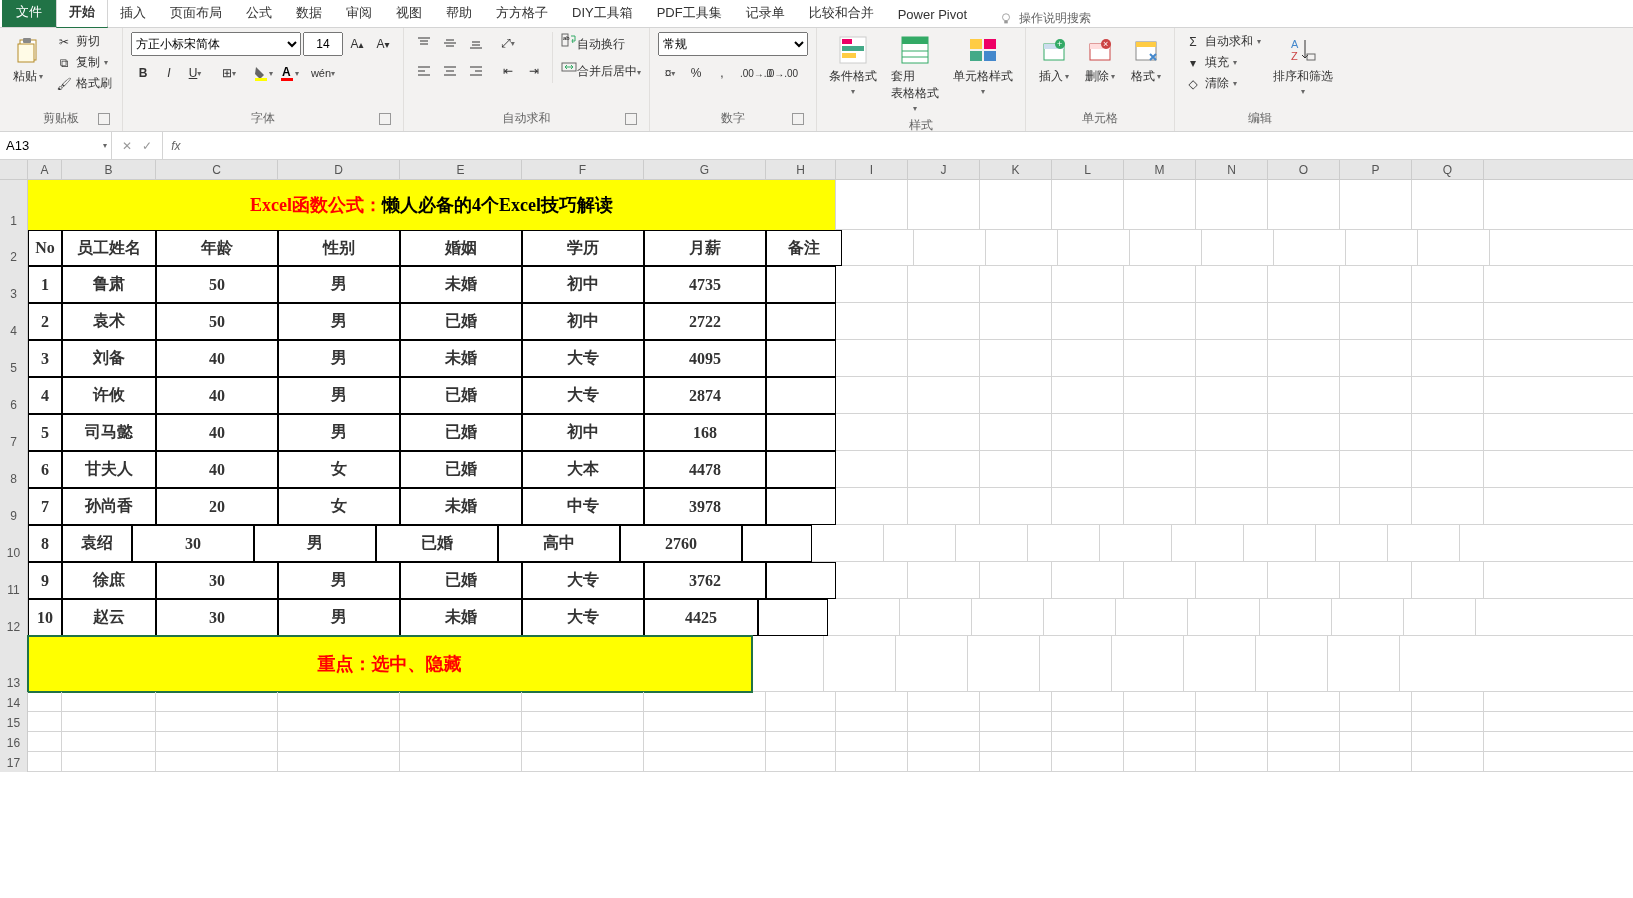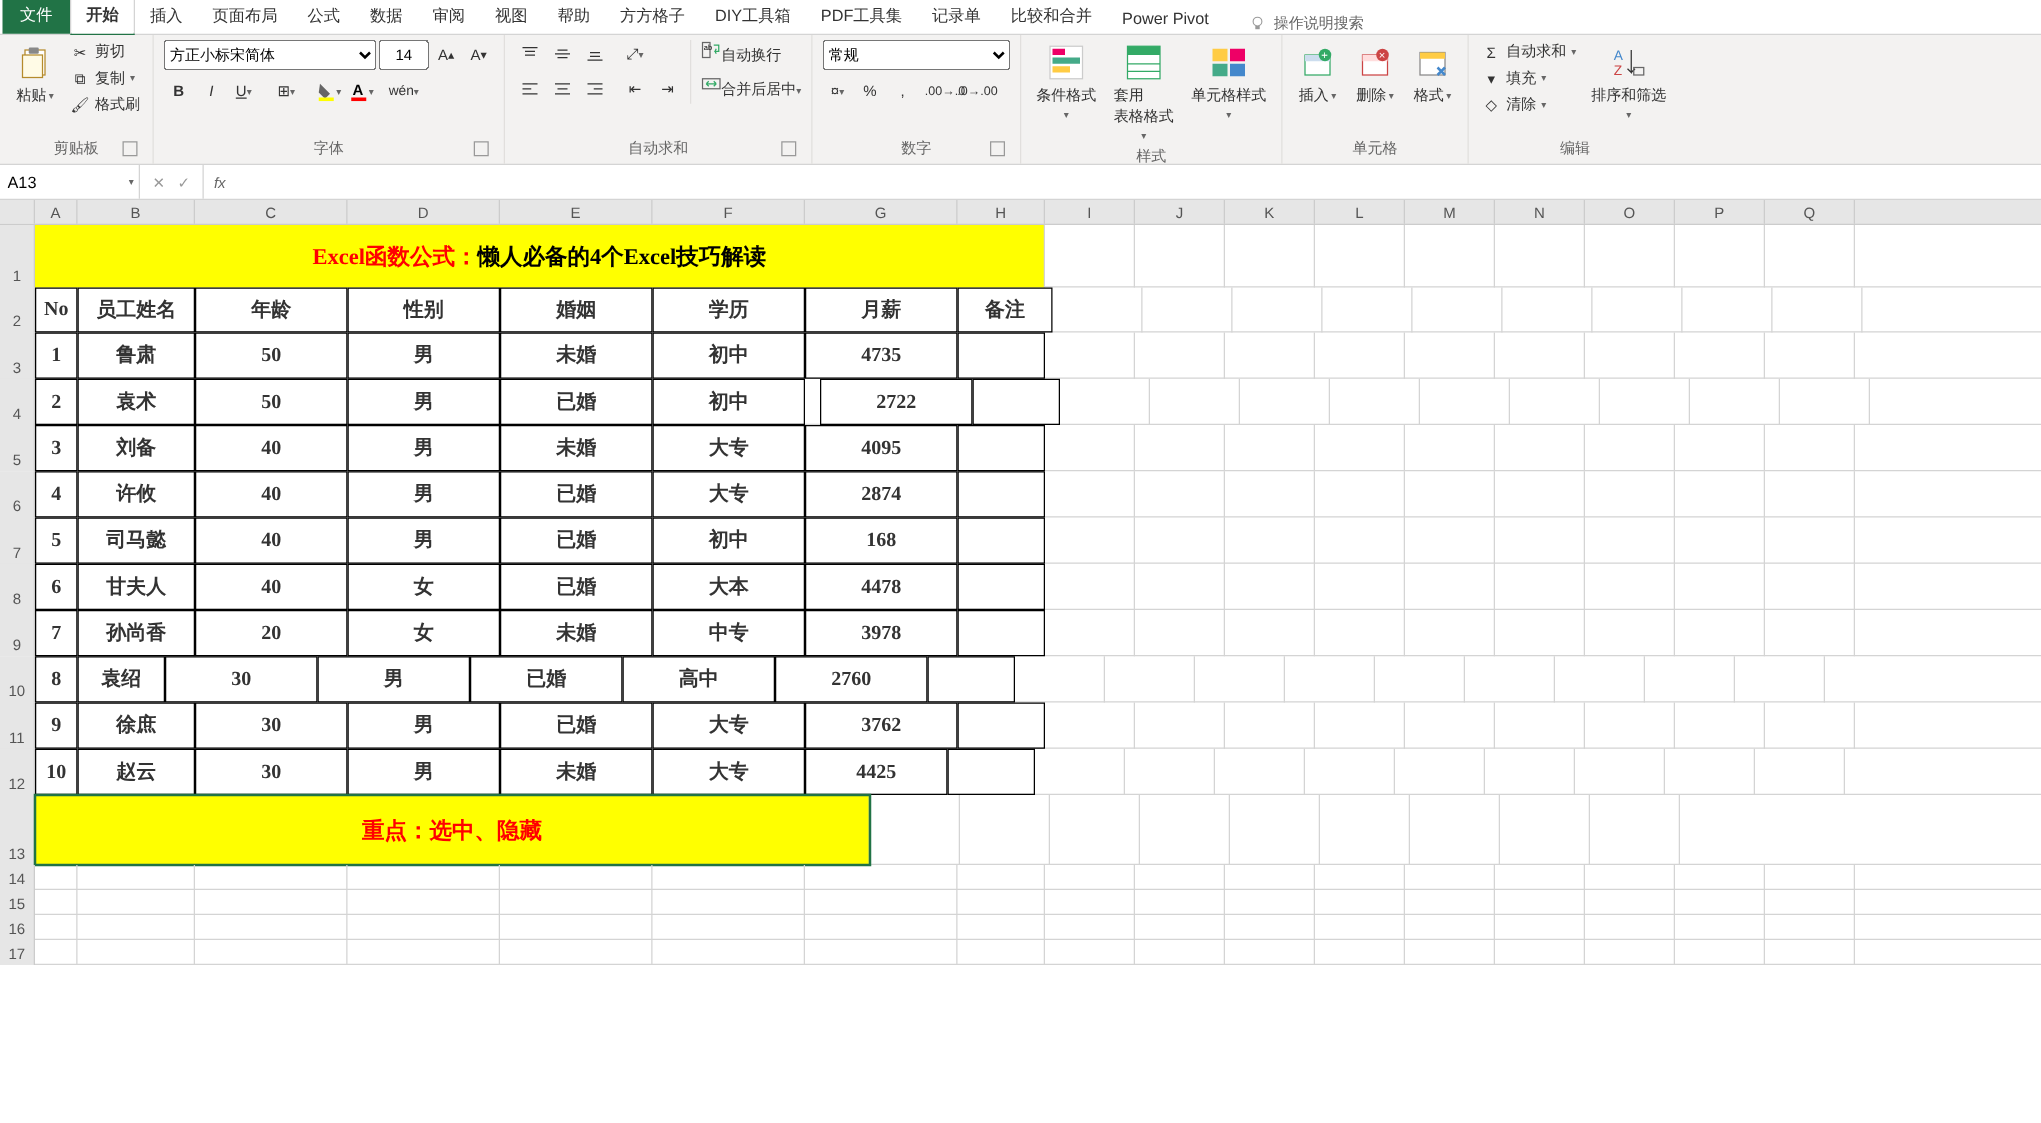--- a/index.html
+++ b/index.html
@@ -492,21 +492,21 @@
         <div class="cell" style="width: 72px; height: 37px;"></div>
       </div>
       <div class="gr" style="height: 37px;">
         <div class="rh" style="height: 37px;">4</div>
         <div class="cell databorder datacell" style="width: 34px; height: 37px;">2</div>
         <div class="cell databorder datacell" style="width: 94px; height: 37px;">袁术</div>
         <div class="cell databorder datacell" style="width: 122px; height: 37px;">50</div>
         <div class="cell databorder datacell" style="width: 122px; height: 37px;">男</div>
         <div class="cell databorder datacell" style="width: 122px; height: 37px;">已婚</div>
         <div class="cell databorder datacell" style="width: 122px; height: 37px;">初中</div>
-        <div class="cell databorder datacell" style="width: 122px; height: 37px; margin-left: 12px;">2722</div>
+        <div class="cell databorder datacell" style="width: 122px; height: 37px;">2722</div>
         <div class="cell databorder datacell" style="width: 70px; height: 37px;"></div>
         <div class="cell" style="width: 72px; height: 37px;"></div>
         <div class="cell" style="width: 72px; height: 37px;"></div>
         <div class="cell" style="width: 72px; height: 37px;"></div>
         <div class="cell" style="width: 72px; height: 37px;"></div>
         <div class="cell" style="width: 72px; height: 37px;"></div>
         <div class="cell" style="width: 72px; height: 37px;"></div>
         <div class="cell" style="width: 72px; height: 37px;"></div>
         <div class="cell" style="width: 72px; height: 37px;"></div>
         <div class="cell" style="width: 72px; height: 37px;"></div>
@@ -666,21 +666,21 @@
         <div class="cell" style="width: 72px; height: 37px;"></div>
         <div class="cell" style="width: 72px; height: 37px;"></div>
         <div class="cell" style="width: 72px; height: 37px;"></div>
         <div class="cell" style="width: 72px; height: 37px;"></div>
         <div class="cell" style="width: 72px; height: 37px;"></div>
         <div class="cell" style="width: 72px; height: 37px;"></div>
         <div class="cell" style="width: 72px; height: 37px;"></div>
       </div>
       <div class="gr" style="height: 56px;">
         <div class="rh" style="height: 56px;">13</div>
-        <div class="cell title-cell sel-outline" style="width: 668px; height: 56px;">
+        <div class="cell title-cell sel-outline" style="width: 724px; height: 56px;">
           <span style="color:red">重点：</span>
           <span style="color:red">选中、隐藏</span>
         </div>
         <div class="cell" style="width: 72px; height: 56px;"></div>
         <div class="cell" style="width: 72px; height: 56px;"></div>
         <div class="cell" style="width: 72px; height: 56px;"></div>
         <div class="cell" style="width: 72px; height: 56px;"></div>
         <div class="cell" style="width: 72px; height: 56px;"></div>
         <div class="cell" style="width: 72px; height: 56px;"></div>
         <div class="cell" style="width: 72px; height: 56px;"></div>

